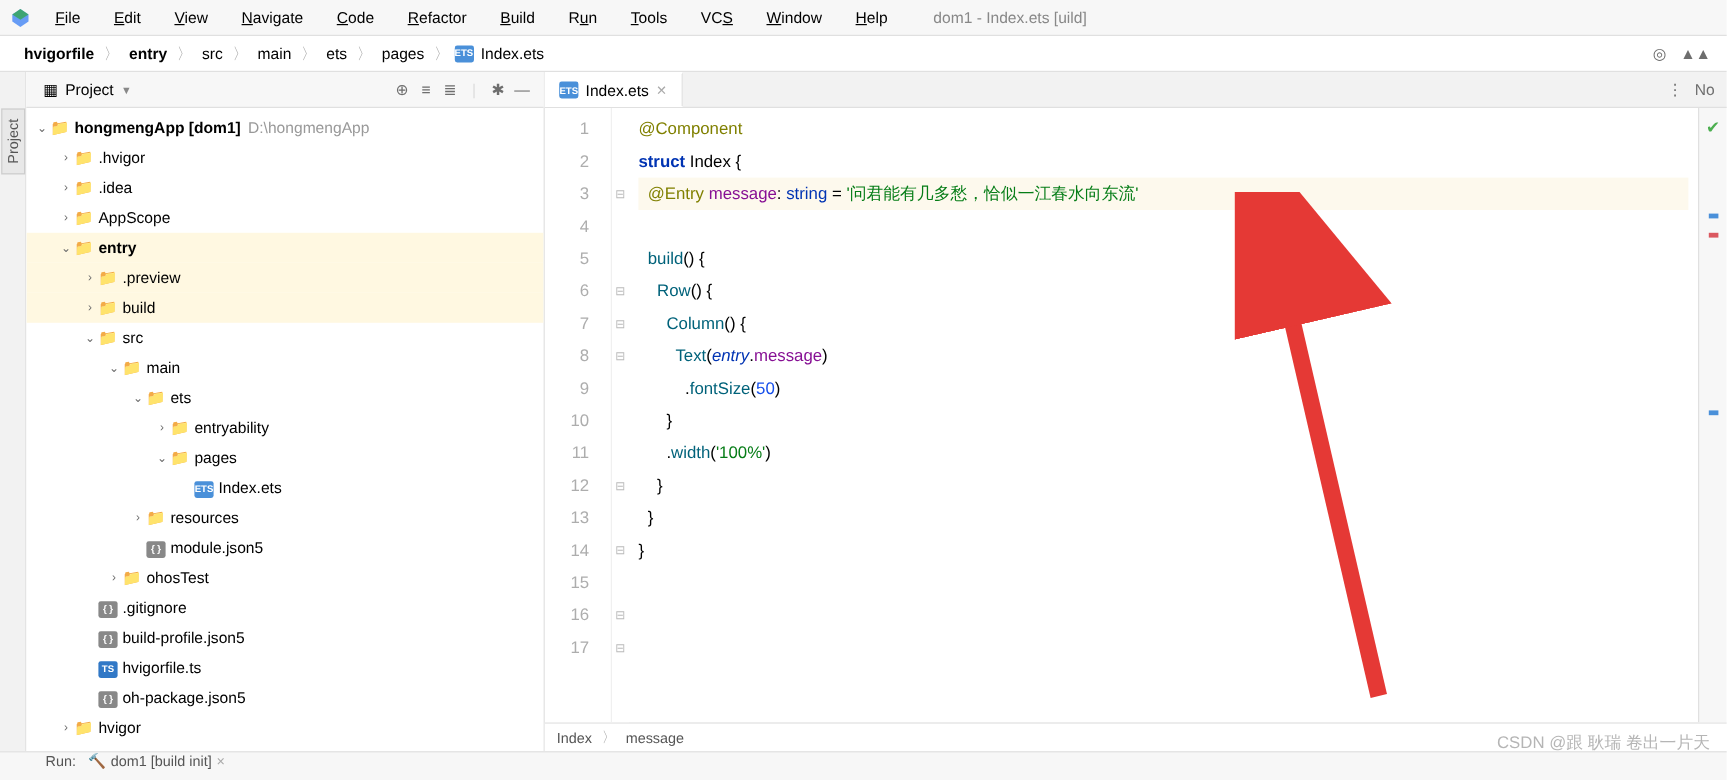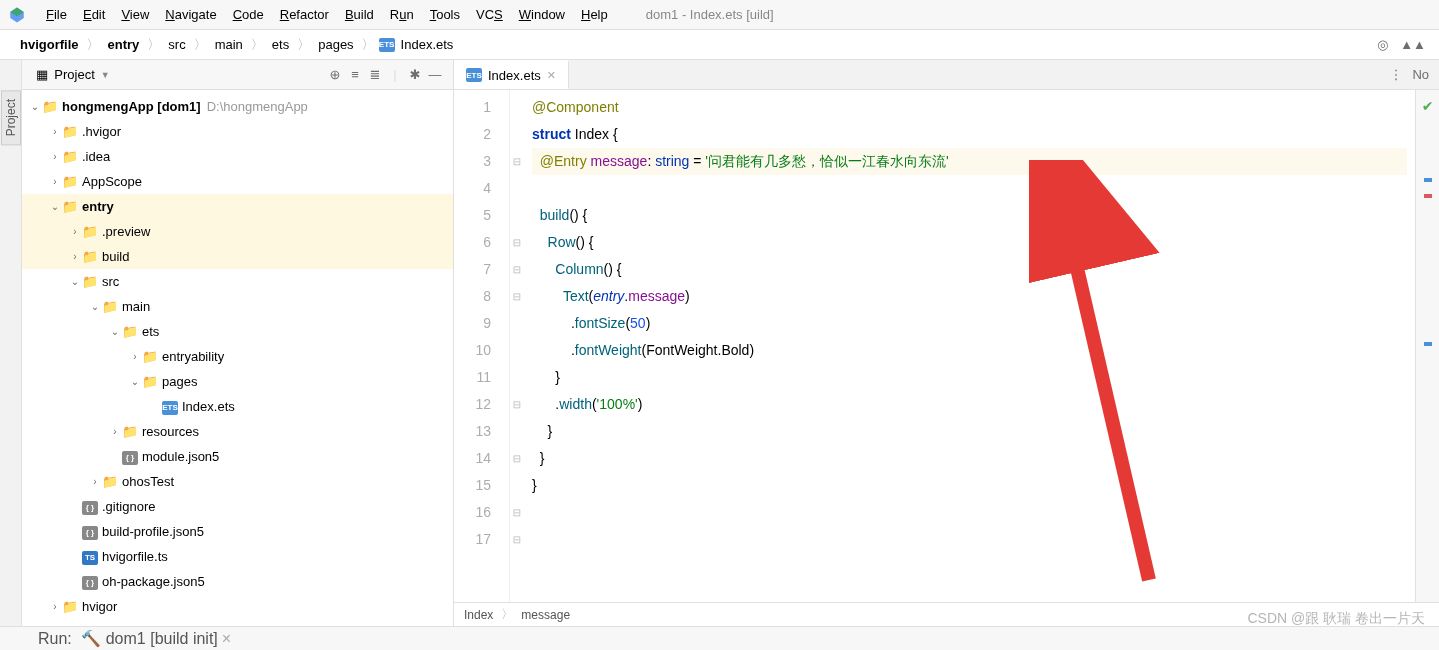--- a/index.html
+++ b/index.html
@@ -1,19 +1,19 @@
 <!DOCTYPE html>
 <html><head>
 <meta charset="utf-8">
 <style>
 * { margin: 0; padding: 0; box-sizing: border-box; font-family: -apple-system, BlinkMacSystemFont, "Segoe UI", sans-serif; }
 body { width: 1439px; height: 650px; background: #fff; font-size: 13px; color: #000; overflow: hidden; position: relative; }
 .menubar { display: flex; align-items: center; height: 30px; padding: 0 8px; border-bottom: 1px solid #e0e0e0; background: #f7f7f7; }
 .logo { width: 18px; height: 18px; margin-right: 12px; }
-.menus { display: flex; gap: 0; }
+.menus { display: flex; gap: 12px; }
 .menu-item { padding: 4px 8px; cursor: default; }
 .menu-item u { text-decoration: underline; }
 .window-title { margin-left: 30px; color: #888; }
 .navbar { display: flex; align-items: center; height: 30px; padding: 0 16px; border-bottom: 1px solid #e0e0e0; background: #fff; }
 .crumbs { display: flex; align-items: center; gap: 2px; }
 .crumb { padding: 2px 4px; }
 .crumb.bold { font-weight: 600; }
 .chevron { color: #aaa; padding: 0 2px; }
 .nav-right { margin-left: auto; display: flex; gap: 10px; align-items: center; }
 .icon-btn { width: 20px; height: 20px; display: flex; align-items: center; justify-content: center; color: #6e6e6e; cursor: pointer; }
@@ -59,21 +59,21 @@
 .k-num { color: #1750eb; }
 .k-this { color: #0033b3; font-style: italic; }
 .k-punc { color: #000; }
 .k-brace { color: #000; }
 .arrow-overlay { position: absolute; top: 70px; left: 505px; pointer-events: none; }
 .crumbbar { height: 24px; border-top: 1px solid #e0e0e0; display: flex; align-items: center; padding: 0 10px; gap: 6px; color: #555; font-size: 12px; background: #fff; }
 .right-strip { width: 24px; background: #f7f7f7; border-left: 1px solid #e0e0e0; display: flex; flex-direction: column; align-items: center; padding-top: 8px; gap: 12px; }
 .check { color: #4caf50; font-size: 14px; }
 .mark-r { width: 8px; height: 4px; background: #db5860; }
 .mark-b { width: 8px; height: 4px; background: #4a90d9; }
-.footer { position: absolute; bottom: 0; left: 0; right: 0; height: 24px; display: flex; align-items: center; padding: 0 16px 0 38px; border-top: 1px solid #e0e0e0; background: #f7f7f7; font-size: 16px; color: #555; }
+.footer { position: absolute; bottom: 0; left: 0; right: 0; height: 24px; display: flex; align-items: flex-start; padding: 0 16px 0 38px; border-top: 1px solid #e0e0e0; background: #f7f7f7; font-size: 12px; color: #555; }
 .footer .runlbl { margin-right: 10px; }
 .watermark { position: absolute; bottom: 22px; right: 14px; color: rgba(120,120,120,0.55); font-size: 14px; }
 .ets-icon { display:inline-flex; width:16px; height:14px; background:#4a90d9; color:#fff; font-size:8px; font-weight:700; align-items:center; justify-content:center; border-radius:2px; }
 .json-icon { display:inline-flex; width:16px; height:14px; background:#888; color:#fff; font-size:8px; font-weight:700; align-items:center; justify-content:center; border-radius:2px; }
 .ts-icon { display:inline-flex; width:16px; height:14px; background:#3178c6; color:#fff; font-size:8px; font-weight:700; align-items:center; justify-content:center; border-radius:2px; }
 </style>
 </head>
 <body>
 
 <div class="menubar">
@@ -306,21 +306,20 @@
       <div class="code">
         <div class="code-line"><span class="k-anno">@Component</span></div>
         <div class="code-line"><span class="k-kw">struct</span> <span class="k-ident">Index</span> <span class="k-brace">{</span></div>
         <div class="code-line hl">  <span class="k-anno">@Entry</span> <span class="k-prop">message</span><span class="k-punc">:</span> <span class="k-type">string</span> <span class="k-punc">=</span> <span class="k-str">'问君能有几多愁，恰似一江春水向东流'</span></div>
         <div class="code-line"></div>
         <div class="code-line">  <span class="k-fn">build</span><span class="k-punc">()</span> <span class="k-brace">{</span></div>
         <div class="code-line">    <span class="k-fn">Row</span><span class="k-punc">()</span> <span class="k-brace">{</span></div>
         <div class="code-line">      <span class="k-fn">Column</span><span class="k-punc">()</span> <span class="k-brace">{</span></div>
         <div class="code-line">        <span class="k-fn">Text</span><span class="k-punc">(</span><span class="k-this">entry</span><span class="k-punc">.</span><span class="k-prop">message</span><span class="k-punc">)</span></div>
         <div class="code-line">          <span class="k-punc">.</span><span class="k-fn">fontSize</span><span class="k-punc">(</span><span class="k-num">50</span><span class="k-punc">)</span></div>
-        <div class="code-line">          <span class="k-punc">.</span><span class="k-fn">fontWeight</span><span class="k-punc">(</span><span class="k-ident">FontWeight</span><span class="k-punc">.</span><span class="k-ident">Bold</span><span class="k-punc">)</span></div>
         <div class="code-line">      <span class="k-brace">}</span></div>
         <div class="code-line">      <span class="k-punc">.</span><span class="k-fn">width</span><span class="k-punc">(</span><span class="k-str">'100%'</span><span class="k-punc">)</span></div>
         <div class="code-line">    <span class="k-brace">}</span></div>
         <div class="code-line">  <span class="k-brace">}</span></div>
         <div class="code-line"><span class="k-brace">}</span></div>
 
         <svg class="arrow-overlay" width="160" height="440" viewBox="0 0 160 440">
           <defs>
               <marker id="ah" markerWidth="12" markerHeight="12" refX="6" refY="6" orient="auto">
                 <path d="M0,0 L12,6 L0,12 Z" fill="#e53935"></path>

